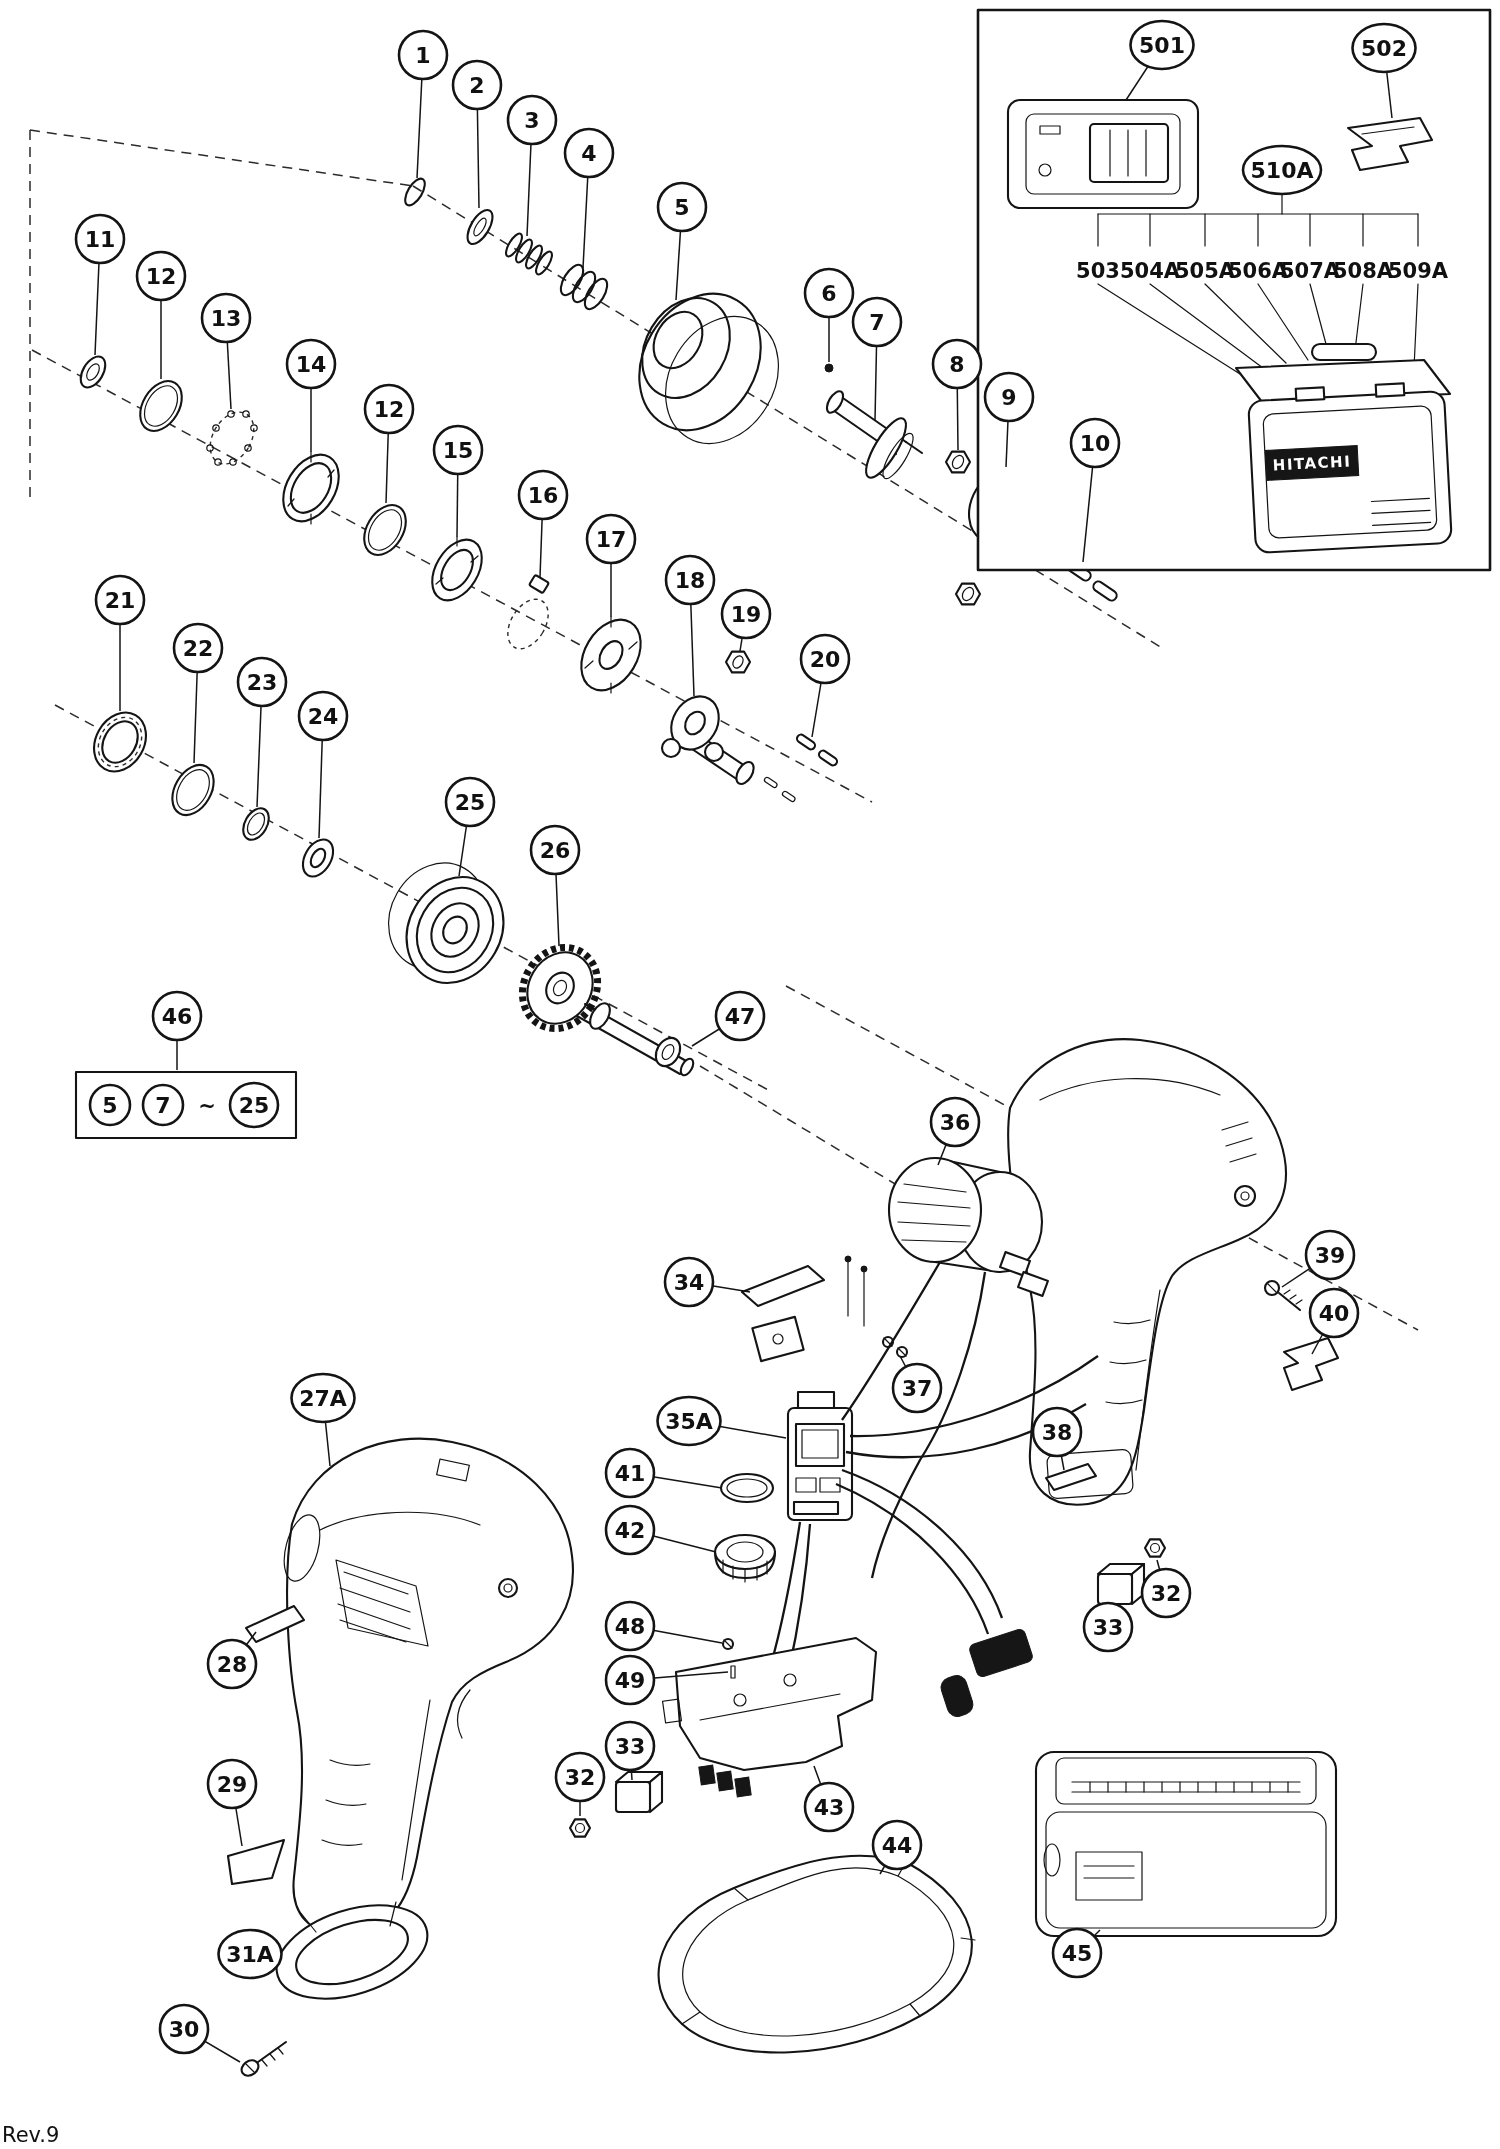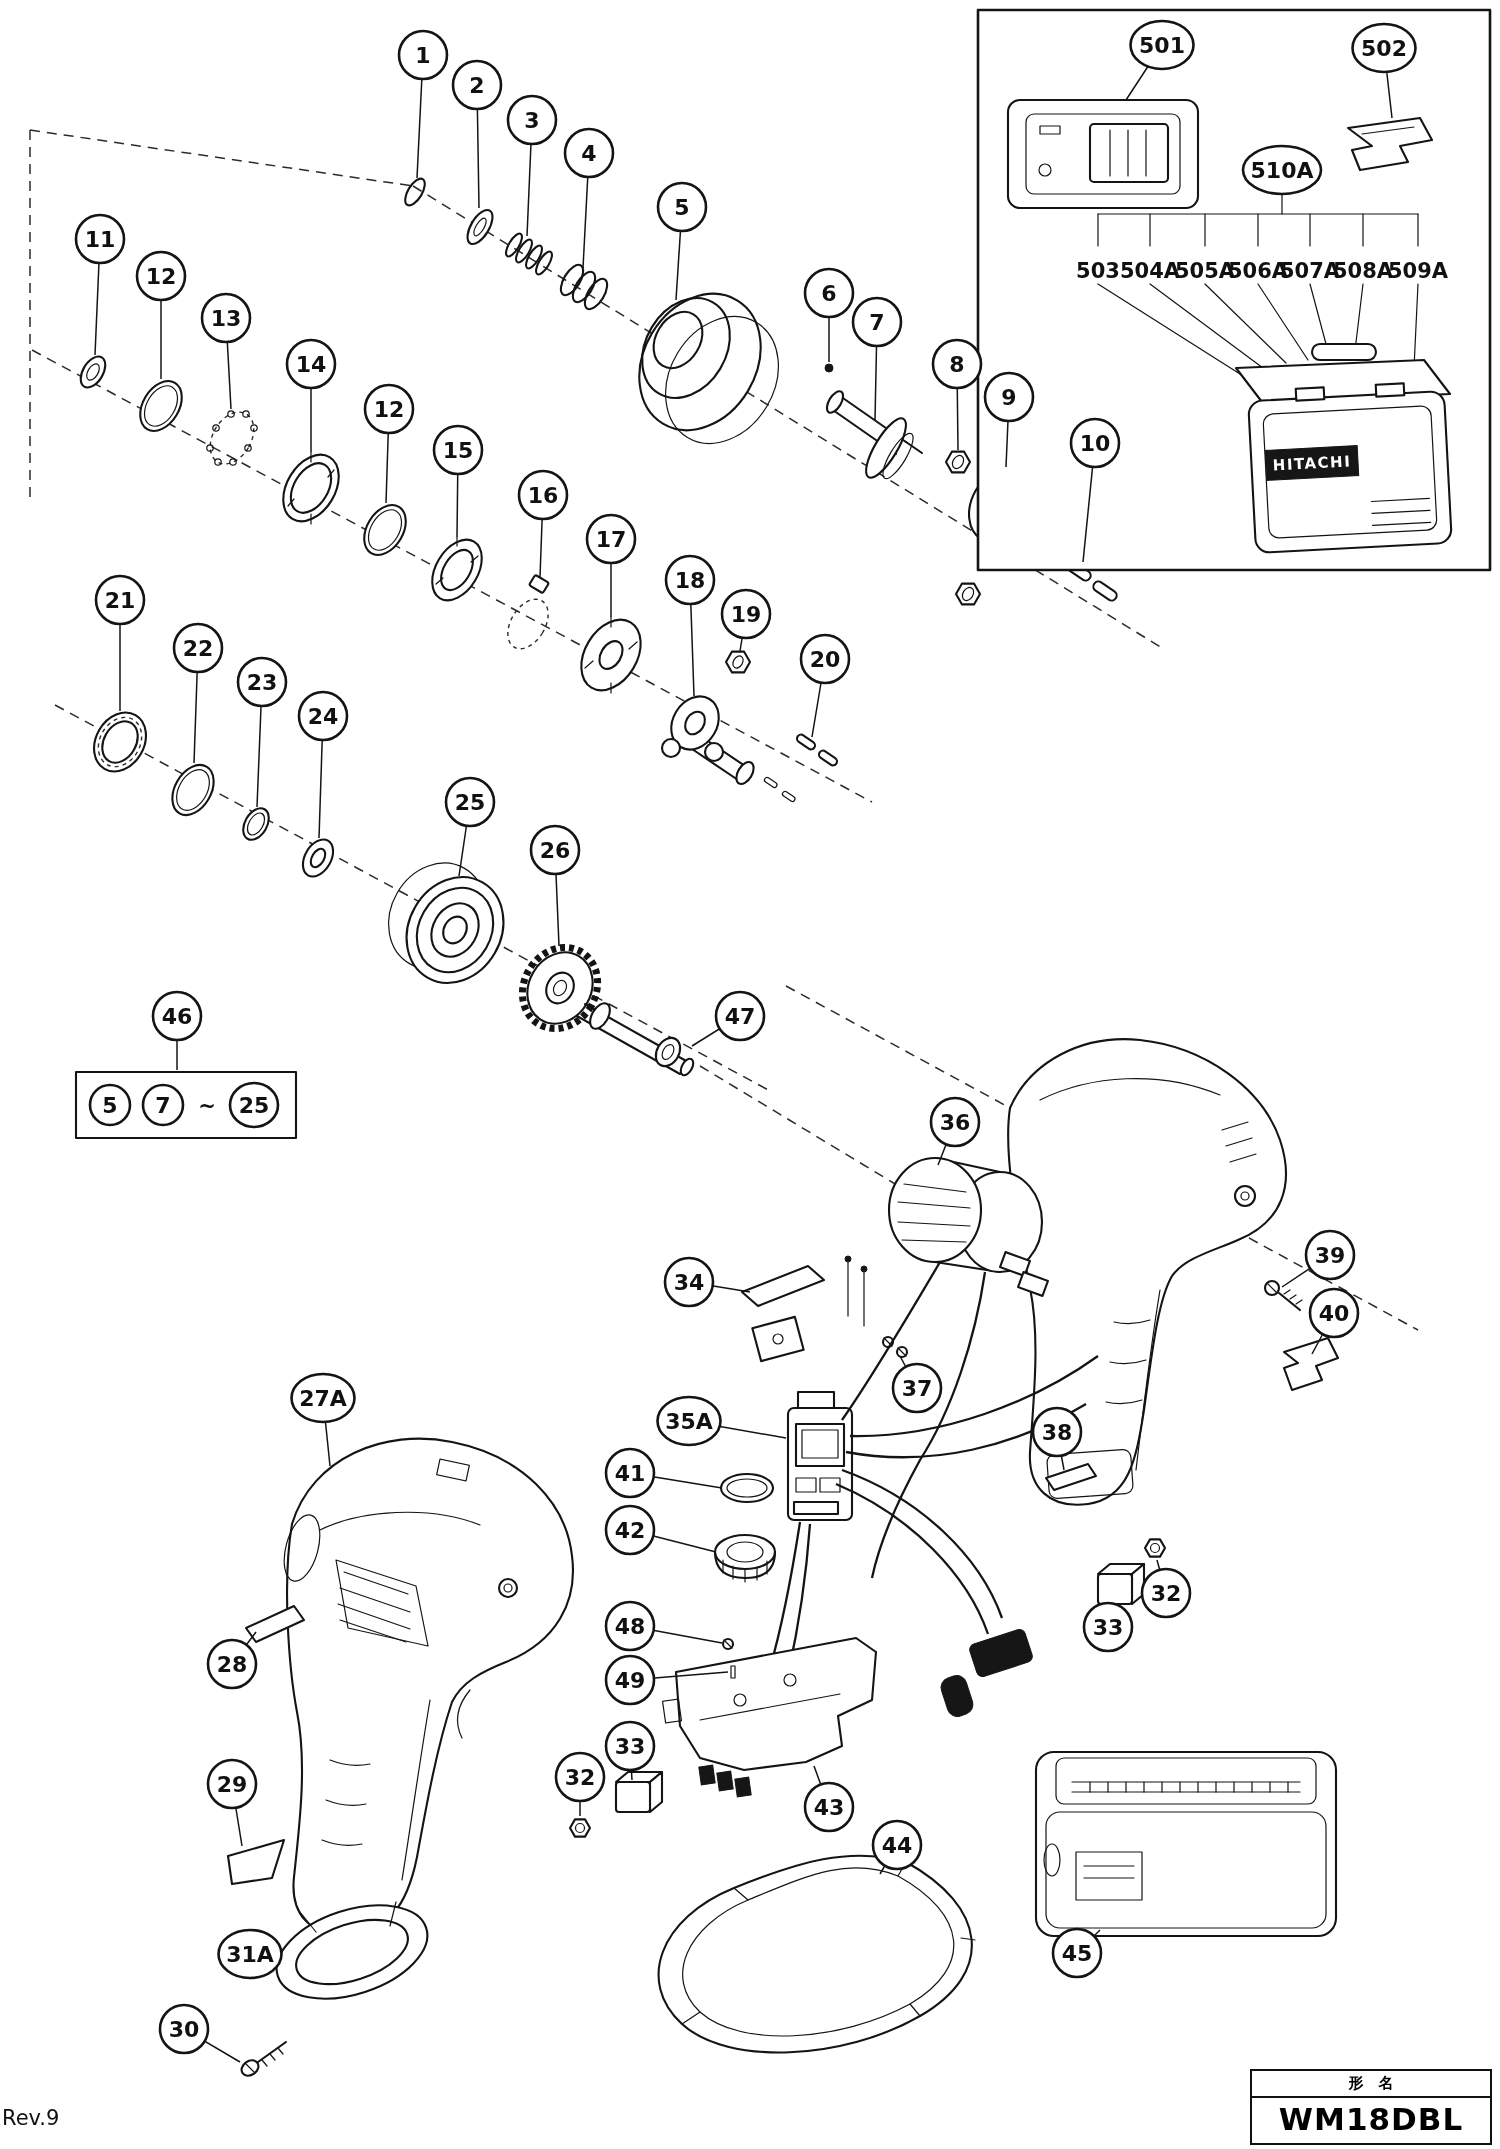--- a/index.html
+++ b/index.html
@@ -20,21 +20,21 @@
   .balloon-txt{font-family:"DejaVu Sans","Liberation Sans",sans-serif;font-weight:bold;font-size:22px;fill:#111;text-anchor:middle}
   .plain-txt{font-family:"DejaVu Sans","Liberation Sans",sans-serif;font-weight:bold;font-size:21px;fill:#111;text-anchor:middle}
   .brand-txt{font-family:"DejaVu Sans","Liberation Sans",sans-serif;font-weight:bold;font-size:15px;fill:#fff;text-anchor:middle;letter-spacing:1.5px}
   .gear-teeth{fill:none;stroke:#141414;stroke-width:7;stroke-dasharray:5 4}
 
   
   .title-block{position:absolute;right:8px;bottom:4px;width:238px;border:2.5px solid #111;background:#fff;text-align:center}
   .tb-head{border-bottom:2px solid #111;font-size:15px;padding:3px 0;font-weight:bold}
   .tb-model{font-size:31px;font-weight:bold;padding:3px 0 6px;letter-spacing:1px}
 
-  .rev{position:absolute;left:2px;bottom:19px;font-size:21px;color:#111}
+  .rev{position:absolute;left:2px;bottom:2px;font-size:21px;color:#111}
 </style>
 </head>
 <body>
 
 <div class="page">
 
 <svg class="art" width="1500" height="2149" viewBox="0 0 1500 2149" xmlns="http://www.w3.org/2000/svg">
 
   <g>
     <path class="dash" d="M30 130 L413 186"></path>
@@ -715,20 +715,16 @@
         </g>
         <g>
           <text x="1363" y="270" dy="0.36em" class="plain-txt">508A</text>
         </g>
         <g>
           <text x="1418" y="270" dy="0.36em" class="plain-txt">509A</text>
         </g>
       </g>
 </svg>
 
-  <div class="title-block">
-    <div class="tb-head">形　名</div>
-    <div class="tb-model">WM18DBL</div>
-  </div>
 
   <div class="rev">Rev.9</div>
 
 </div>
 
 </body></html>

